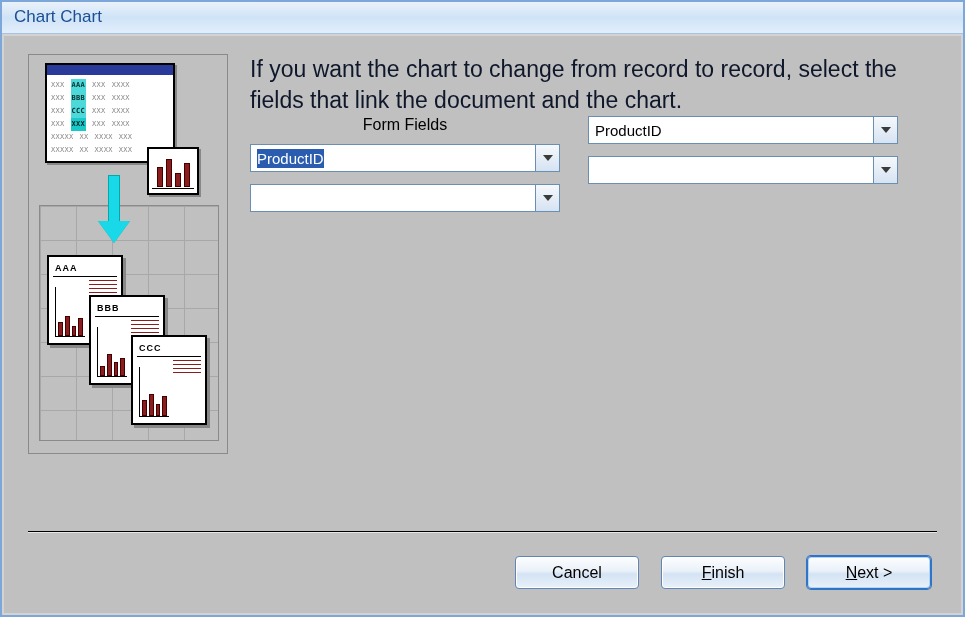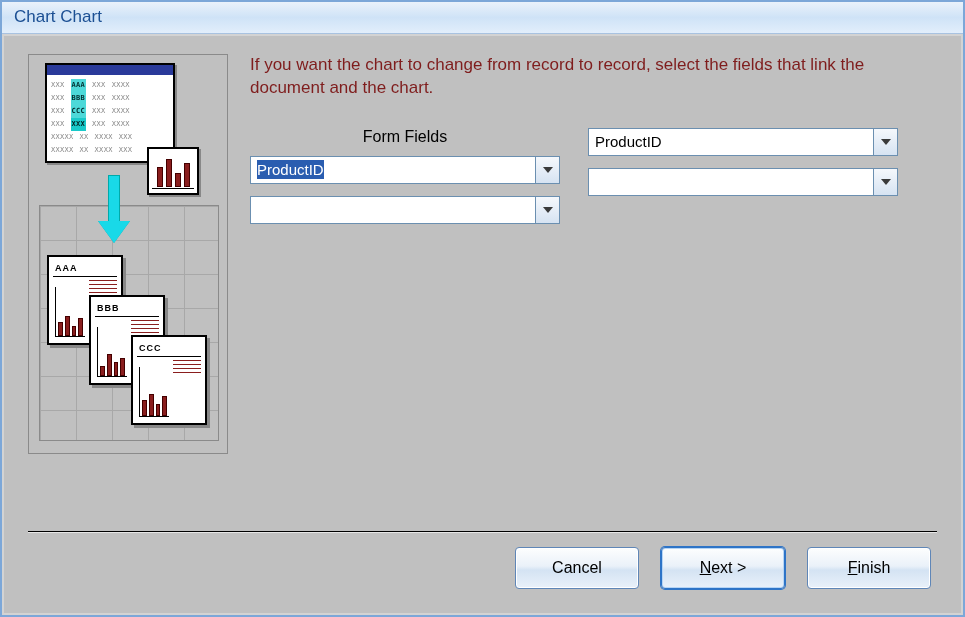--- a/index.html
+++ b/index.html
@@ -48,24 +48,23 @@
     border: 1px solid #8a8a8a;
     background: #c0c0c0;
     position: relative;
     flex-shrink: 0;
     overflow: hidden;
   }
   .right-pane {
     flex: 1;
   }
   .instruction {
-    font-size: 17px;
+    font-size: 23px;
     line-height: 1.35;
-    color: #7f1d1d;
-    margin-bottom: 28px;
+    color: #0f172a;
   }
   .field-cols {
     display: flex;
     gap: 28px;
   }
   .field-col {
     flex: 1;
     max-width: 310px;
   }
   .field-col-label {
@@ -134,21 +133,21 @@
   }
   .button-row {
     position: absolute;
     right: 30px;
     bottom: 24px;
     display: flex;
     gap: 22px;
   }
   .btn {
     width: 124px;
-    height: 42px;
+    height: 33px;
     border: 1px solid #5f86b7;
     border-radius: 4px;
     background: linear-gradient(to bottom,#fdfefe 0%,#eaf1f9 45%,#d4e3f3 55%,#e9f1fa 100%);
     font-size: 16px;
     color: #000;
     cursor: pointer;
     font-family: inherit;
     box-shadow: inset 0 0 0 1px #fff;
   }
   .btn.default {
@@ -392,18 +391,18 @@
             </div>
           </div>
         </div>
       </div>
     </div>
 
     <div class="separator"></div>
 
     <div class="button-row">
       <button class="btn">Cancel</button>
+      <button class="btn"><span class="underline">F</span><span>inish</span></button>
       <button class="btn default"><span class="underline">N</span><span>ext</span><span> &gt;</span></button>
-      <button class="btn"><span class="underline">F</span><span>inish</span></button>
     </div>
 
   </div>
 </div>
 
 </body></html>

